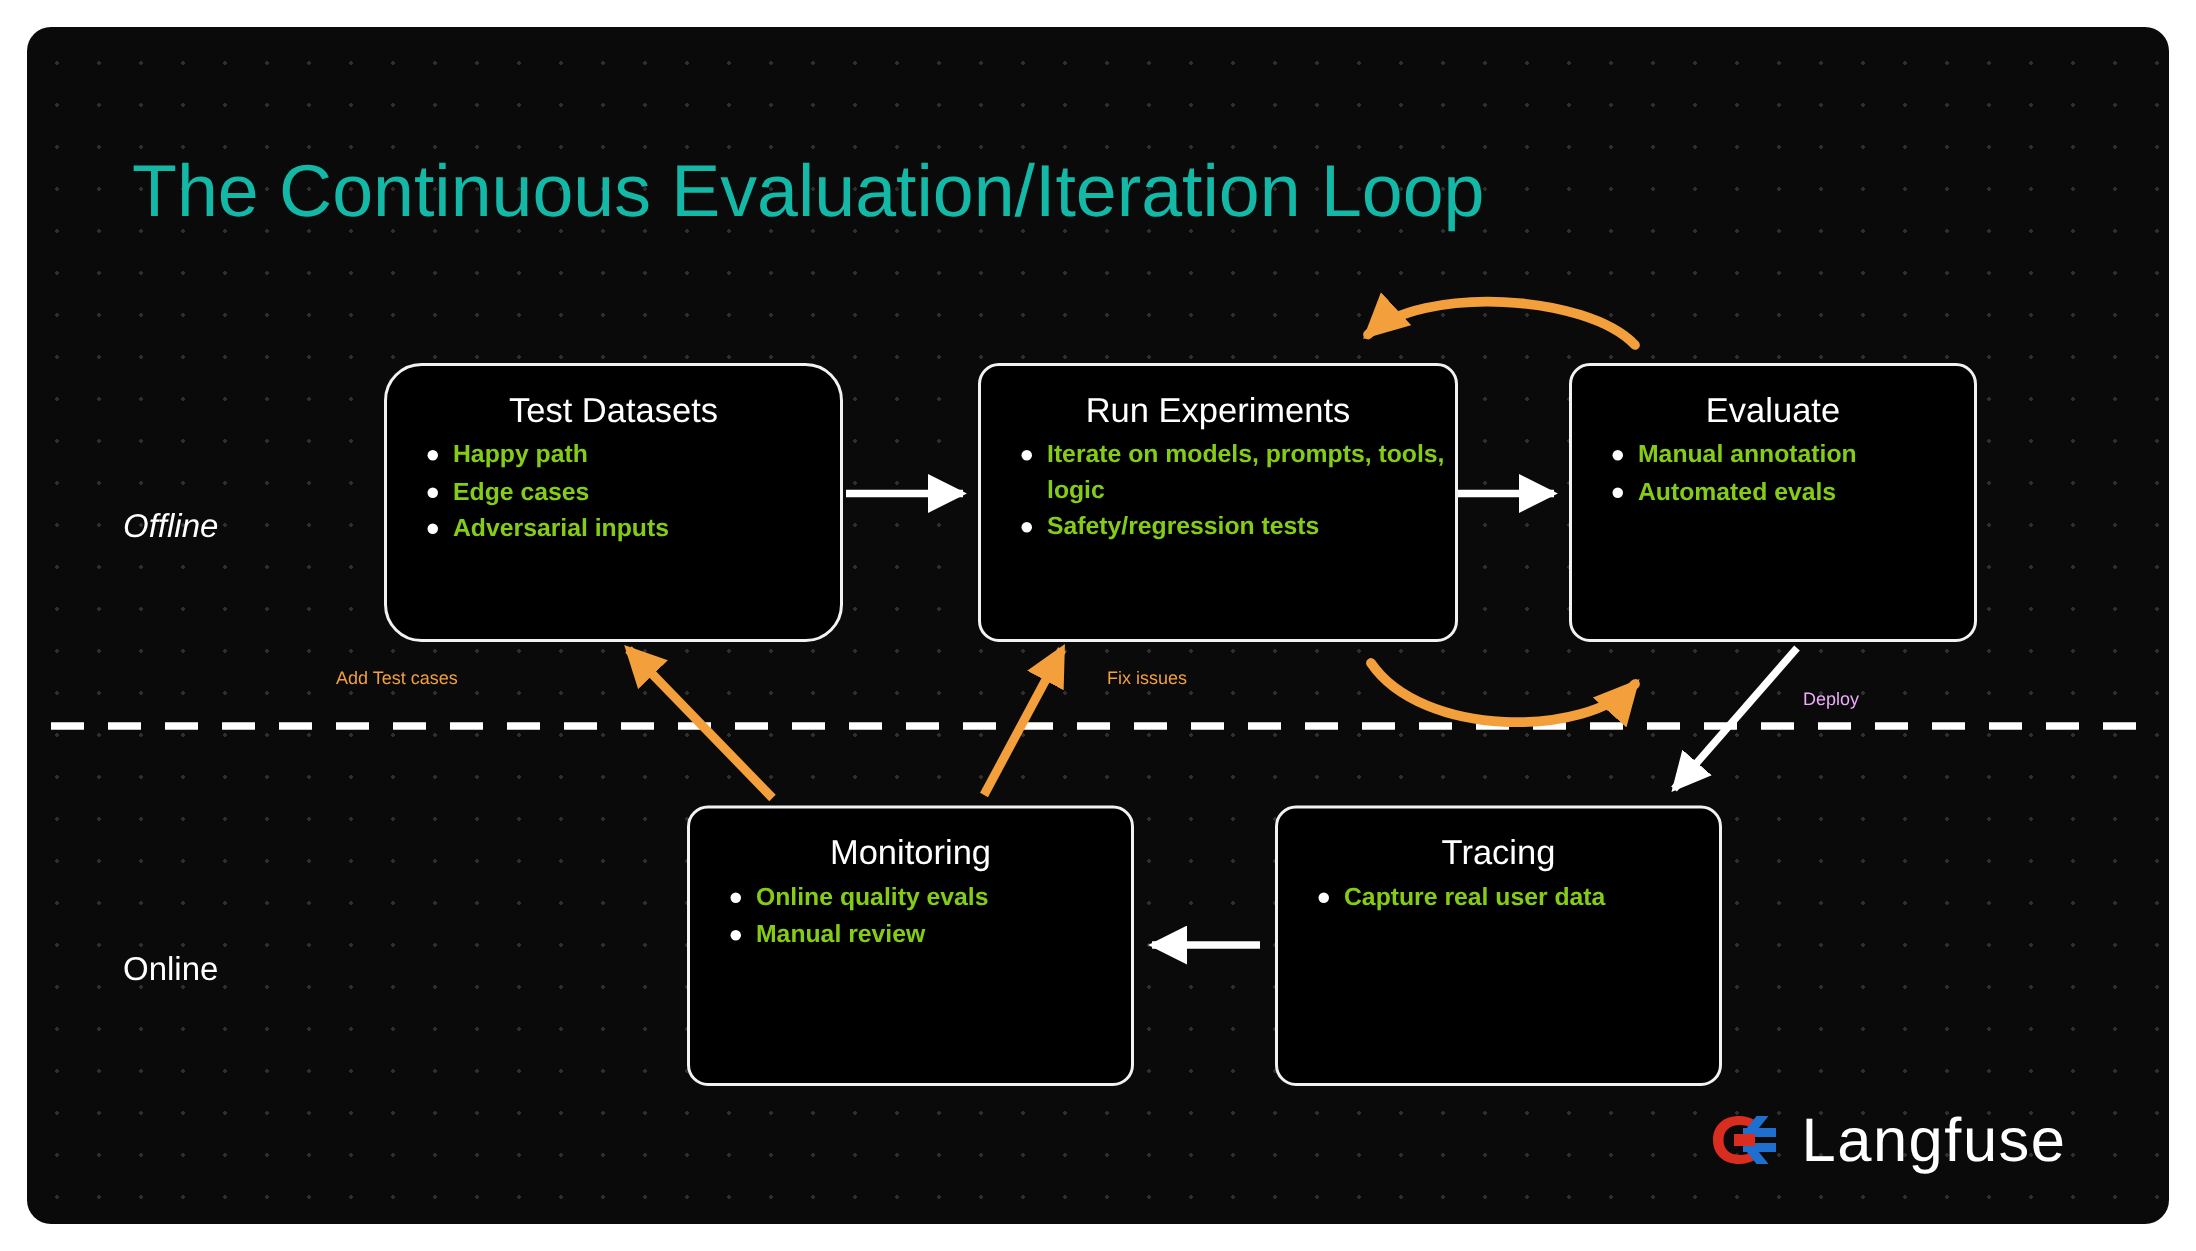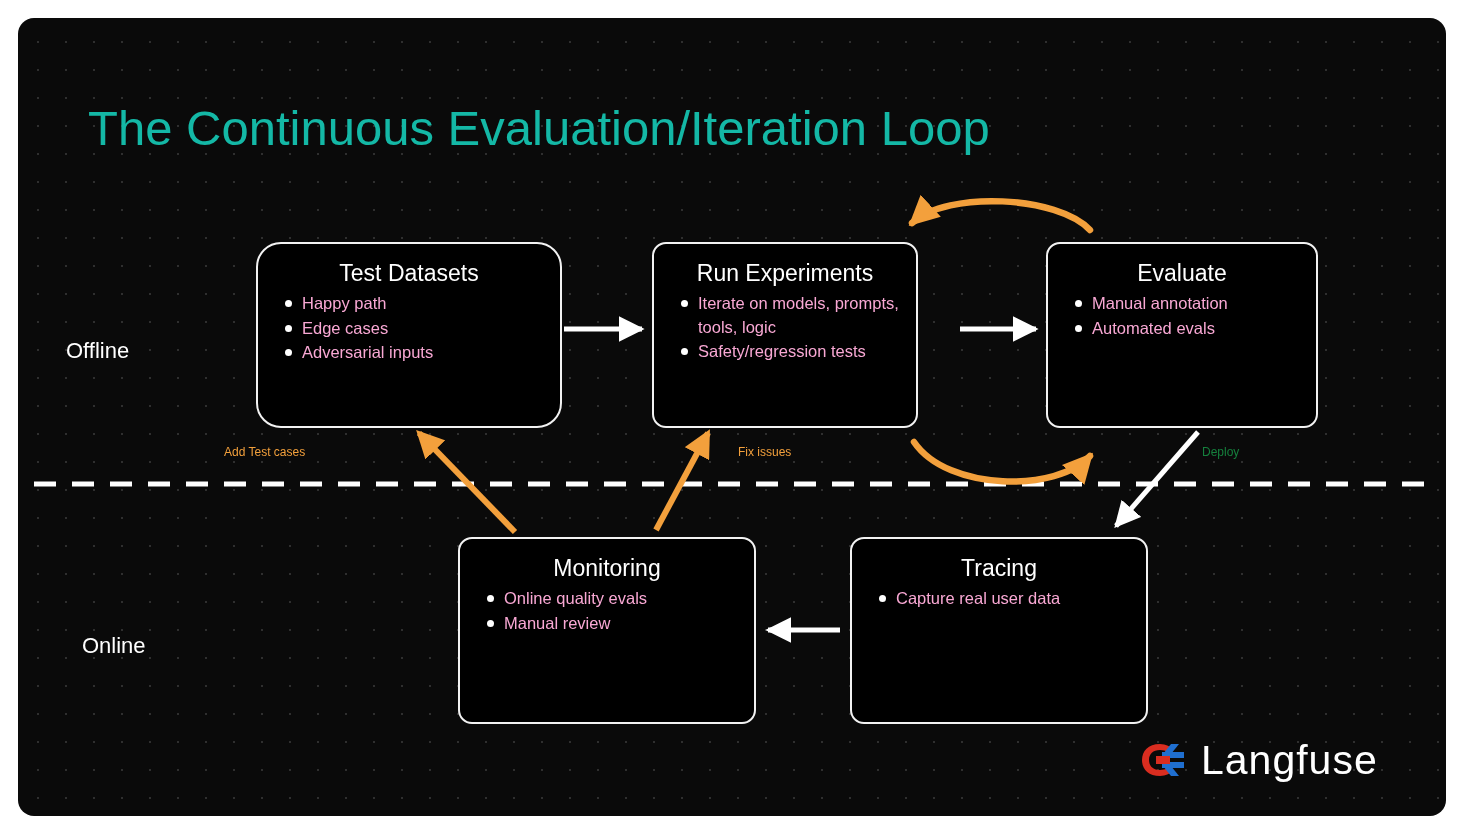--- a/index.html
+++ b/index.html
@@ -44,21 +44,21 @@
     color: #14b8a6;
     letter-spacing: 0px;
     white-space: nowrap;
     font-weight: 400;
   }
   .phase-label {
     position: absolute;
     font-size: 22px;
     color: #ffffff;
   }
-  .phase-offline { left: 48px; top: 320px; }
+  .phase-offline { left: 64px; top: 320px; font-style: italic; }
   .phase-online  { left: 64px; top: 615px; }
 
   
   .node {
     position: absolute;
     border: 2.5px solid #f2f2f2;
     border-radius: 14px;
     background: #000000;
     box-sizing: border-box;
     color: #ffffff;
@@ -73,50 +73,51 @@
   }
   .node ul {
     margin: 0;
     padding-left: 44px;
     list-style: none;
   }
   .node li {
     position: relative;
     font-size: 16.5px;
     line-height: 1.42;
-    color: #f9a8d4;
+    color: #84cc16;
     margin: 0 0 1px 0;
+    font-weight: bold;
   }
   .node li::before {
     content: "";
     position: absolute;
     left: -17px;
     top: 8px;
     width: 7px;
     height: 7px;
     border-radius: 50%;
     background: #ffffff;
   }
 
   
   #node-test-datasets   { left: 238px; top: 224px; width: 306px; height: 186px; border-radius: 25px; }
-  #node-run-experiments { left: 634px; top: 224px; width: 266px; height: 186px; }
+  #node-run-experiments { left: 634px; top: 224px; width: 320px; height: 186px; }
   #node-evaluate        { left: 1028px; top: 224px; width: 272px; height: 186px; }
   #node-monitoring      { left: 440px; top: 519px; width: 298px; height: 187px; }
   #node-tracing         { left: 832px; top: 519px; width: 298px; height: 187px; }
 
   
   .edge-label {
     position: absolute;
     font-size: 12px;
     white-space: nowrap;
   }
   .lab-add-test  { left: 206px; top: 427px; color: #f3a03c; }
   .lab-fix       { left: 720px; top: 427px; color: #f3a03c; }
-  .lab-deploy    { left: 1184px; top: 427px; color: #15803d; }
+  .lab-deploy    { left: 1184px; top: 441px; color: #f0abfc; }
 
   
   svg.overlay {
     position: absolute;
     inset: 0;
     width: 100%;
     height: 100%;
     pointer-events: none;
   }
 

